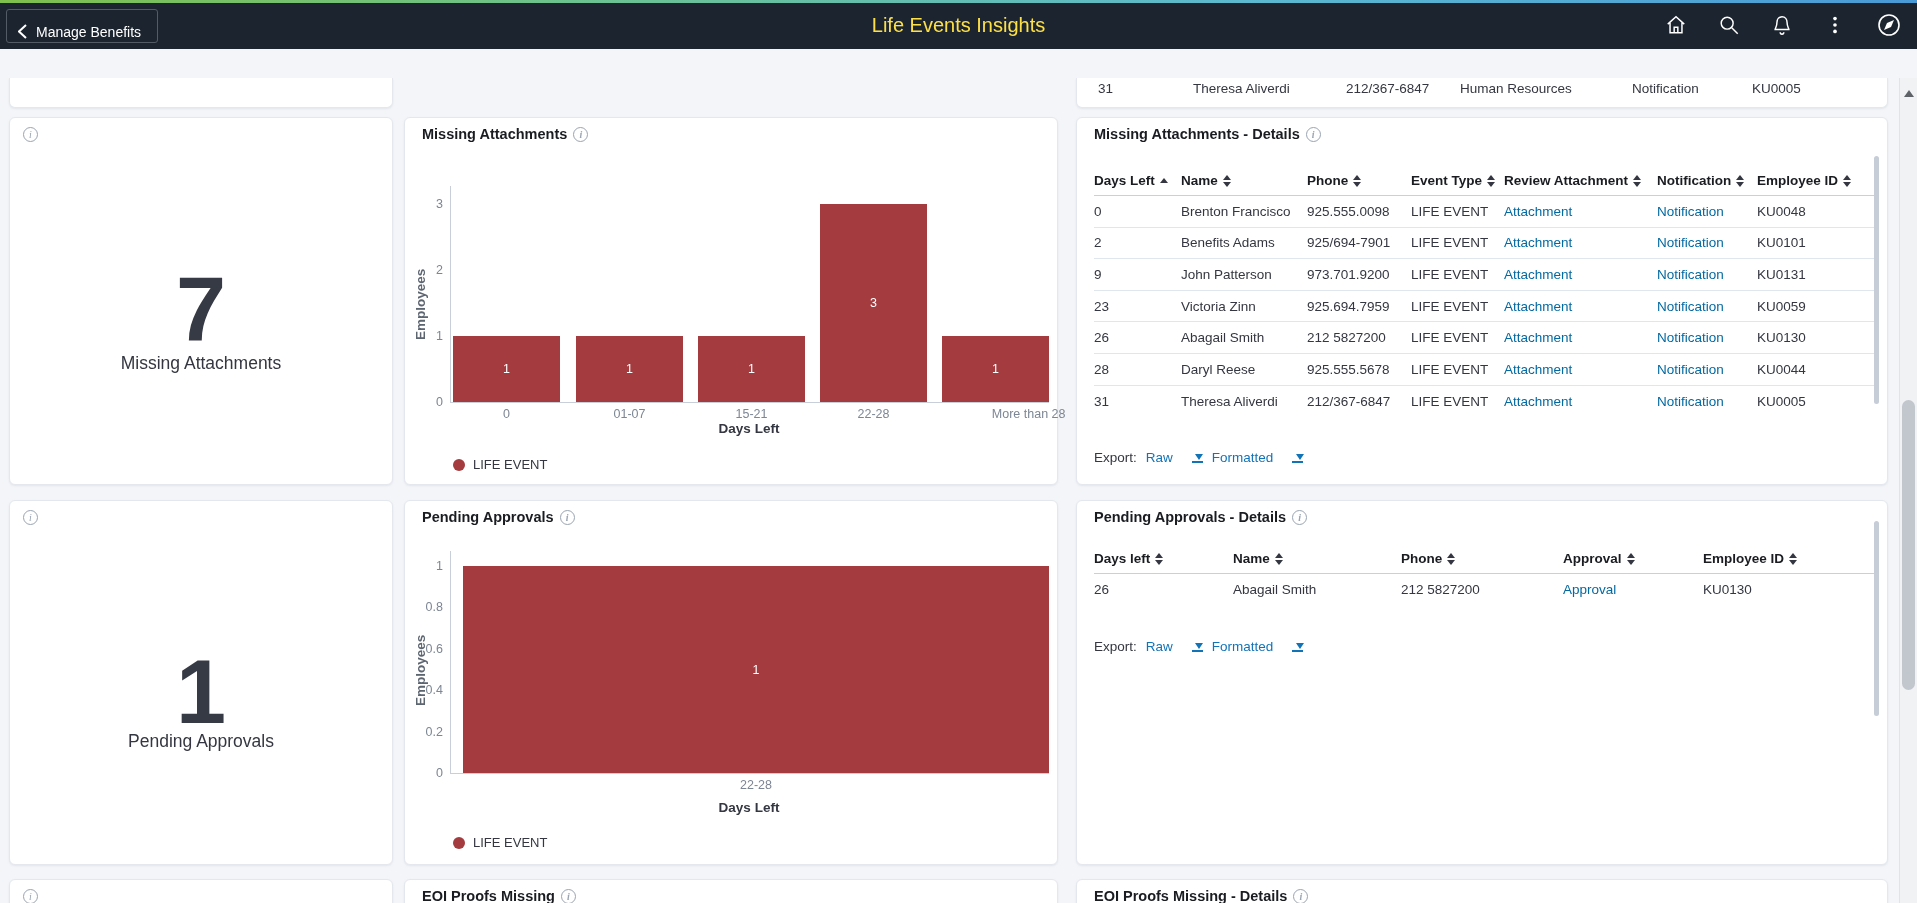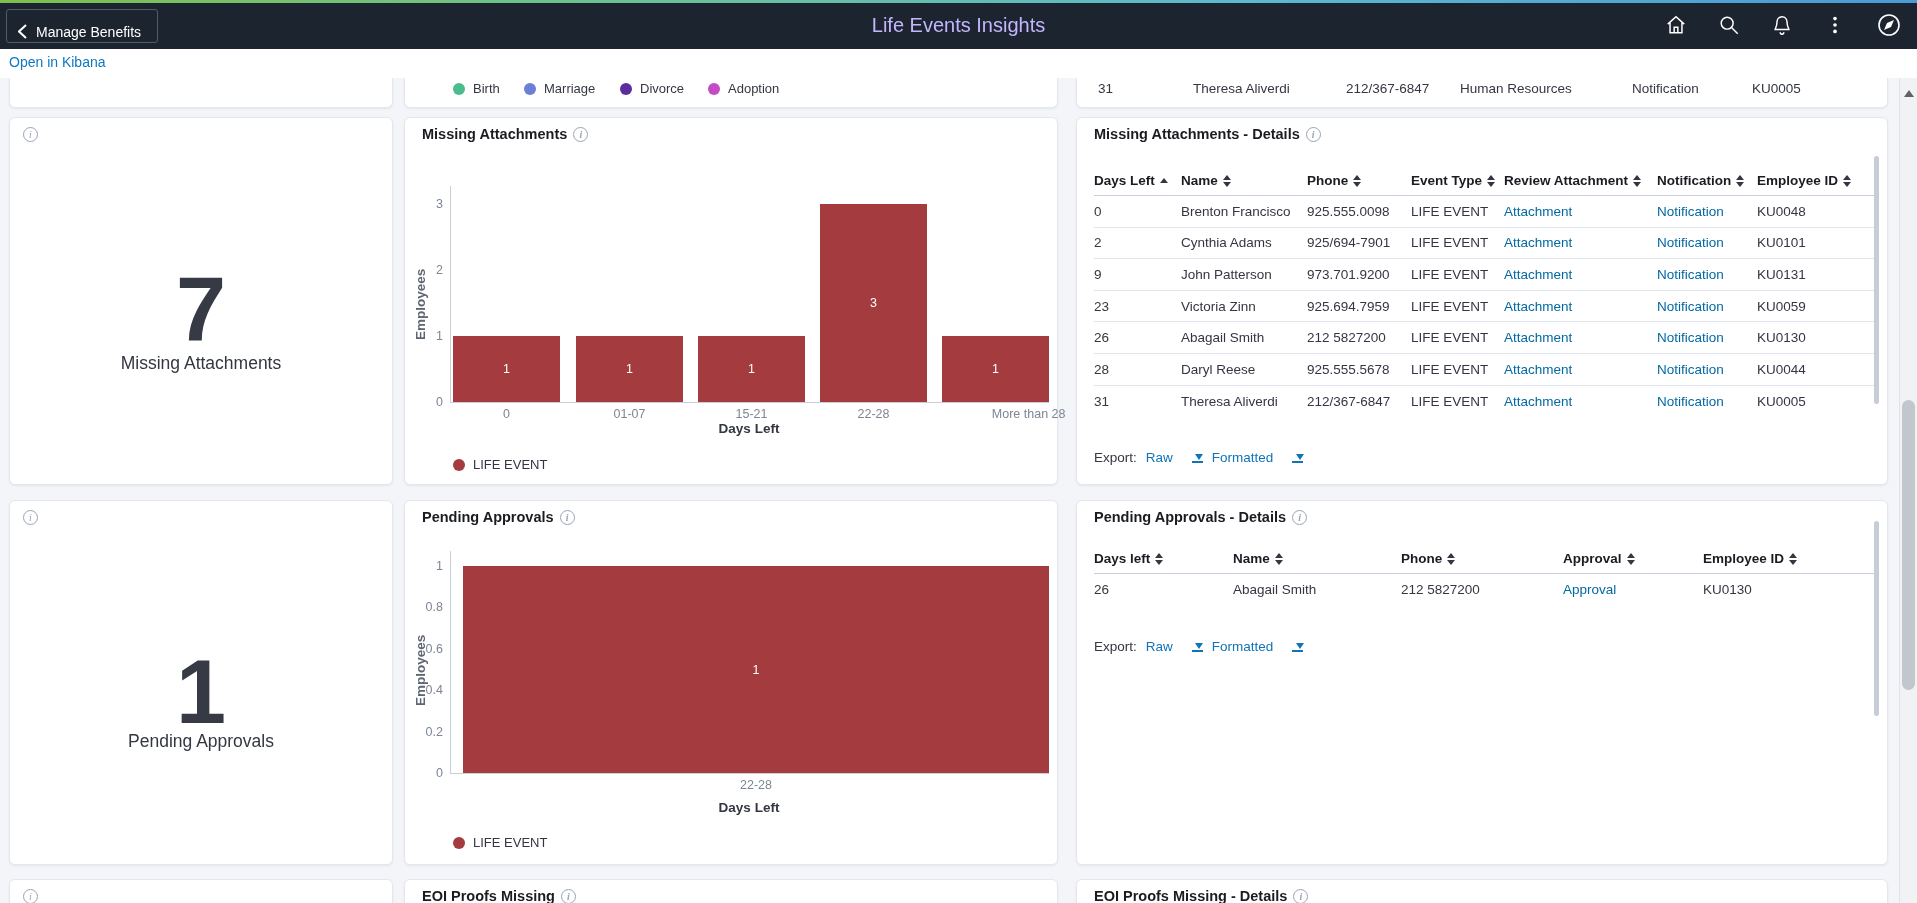--- a/index.html
+++ b/index.html
@@ -8,21 +8,21 @@
   .screen { position:absolute; inset:0; }
 
   
   .appbar { position:absolute; left:0; top:0; width:1917px; height:49px; background:#1c242f; }
   .appbar .grad { position:absolute; left:0; top:0; right:0; height:3px;
      background:linear-gradient(90deg,#7fbf4d 0%,#6cc28f 30%,#5cb9cf 65%,#4a9ad6 100%); }
   .back-btn { position:absolute; left:6px; top:9px; height:34px; display:flex; align-items:center; gap:9px;
      padding:11px 16px 0 11px; background:transparent; border:1px solid #525b66; border-radius:3px;
      color:#fff; font-size:14px; cursor:pointer; }
   .app-title { position:absolute; left:0; right:0; top:0; height:49px; line-height:51px; text-align:center;
-     color:#c4b5fd; font-size:20px; }
+     color:#fde047; font-size:20px; }
   .hdr-icons { position:absolute; right:16px; top:0; height:49px; display:flex; align-items:center; gap:31px; }
   .hicon { background:none; border:none; cursor:pointer; display:flex; align-items:center; }
   .hicon svg { stroke:#fff; fill:none; stroke-width:1.6; }
 
   
   .kbar { position:absolute; left:0; top:49px; width:1917px; height:29px; background:#fff; }
   .kbar a { position:absolute; left:9px; top:5px; font-size:14px; color:#0d79c0; text-decoration:none; cursor:pointer; }
 
   
   .dash { position:absolute; left:0; top:78px; width:1899px; height:825px; background:#f4f5f8; overflow:hidden; }
@@ -132,46 +132,25 @@
       </button>
       <button class="hicon">
         <svg width="24" height="24" viewBox="0 0 24 24">
             <circle cx="12" cy="12" r="10"></circle>
             <path d="M17 7 L10 10 L7 17 L14 14 Z" fill="#fff" stroke="none"></path>
           </svg>
       </button>
     </div>
   </div>
 
-  <div class="kbar">
-    <a>Open in Kibana</a>
-  </div>
 
   <div class="dash">
 
     <div class="card cut" style="left:9px; top:0; width:384px; height:30px;"></div>
 
-    <div class="card cut" style="left:404px; top:0; width:654px; height:30px;">
-      <div class="legend" style="left:48px; top:3px;">
-        <span class="dot" style="background:#4cbb8d"></span>
-        <span>Birth</span>
-      </div>
-      <div class="legend" style="left:119px; top:3px;">
-        <span class="dot" style="background:#6b7fd7"></span>
-        <span>Marriage</span>
-      </div>
-      <div class="legend" style="left:215px; top:3px;">
-        <span class="dot" style="background:#5b2da0"></span>
-        <span>Divorce</span>
-      </div>
-      <div class="legend" style="left:303px; top:3px;">
-        <span class="dot" style="background:#c44bc4"></span>
-        <span>Adoption</span>
-      </div>
-    </div>
 
     <div class="card cut" style="left:1076px; top:0; width:812px; height:30px;">
       <span class="prow-cell" style="left:21px">31</span>
       <span class="prow-cell" style="left:116px">Theresa Aliverdi</span>
       <span class="prow-cell" style="left:269px">212/367-6847</span>
       <span class="prow-cell" style="left:383px">Human Resources</span>
       <span class="prow-cell tlink" style="left:555px">Notification</span>
       <span class="prow-cell" style="left:675px">KU0005</span>
     </div>
 
@@ -283,21 +262,21 @@
             <span class="tcell c0">0</span>
             <span class="tcell c1">Brenton Francisco</span>
             <span class="tcell c2">925.555.0098</span>
             <span class="tcell c3">LIFE EVENT</span>
             <span class="tcell c4 tlink">Attachment</span>
             <span class="tcell c5 tlink">Notification</span>
             <span class="tcell c6">KU0048</span>
           </div>
           <div class="trow">
             <span class="tcell c0">2</span>
-            <span class="tcell c1">Cynthia Adams</span>
+            <span class="tcell c1">Benefits Adams</span>
             <span class="tcell c2">925/694-7901</span>
             <span class="tcell c3">LIFE EVENT</span>
             <span class="tcell c4 tlink">Attachment</span>
             <span class="tcell c5 tlink">Notification</span>
             <span class="tcell c6">KU0101</span>
           </div>
           <div class="trow">
             <span class="tcell c0">9</span>
             <span class="tcell c1">John Patterson</span>
             <span class="tcell c2">973.701.9200</span>

